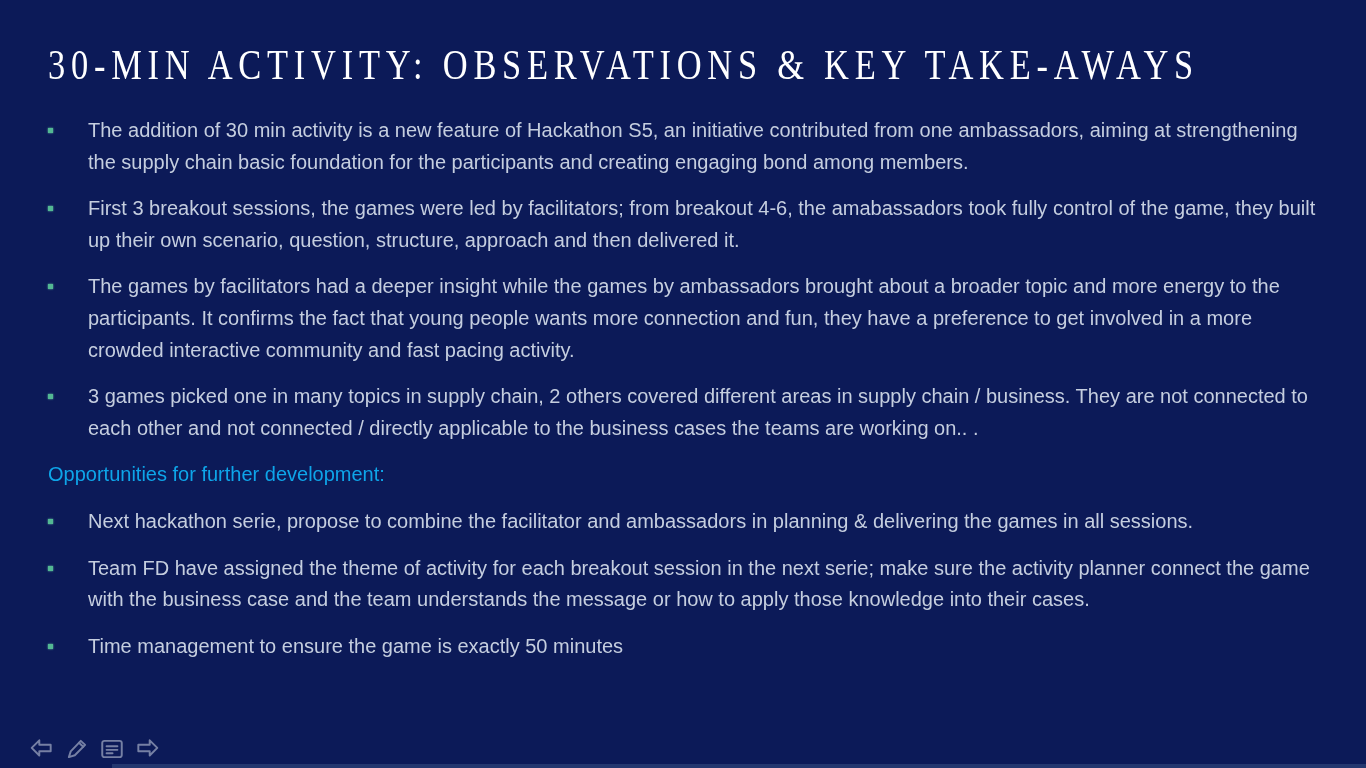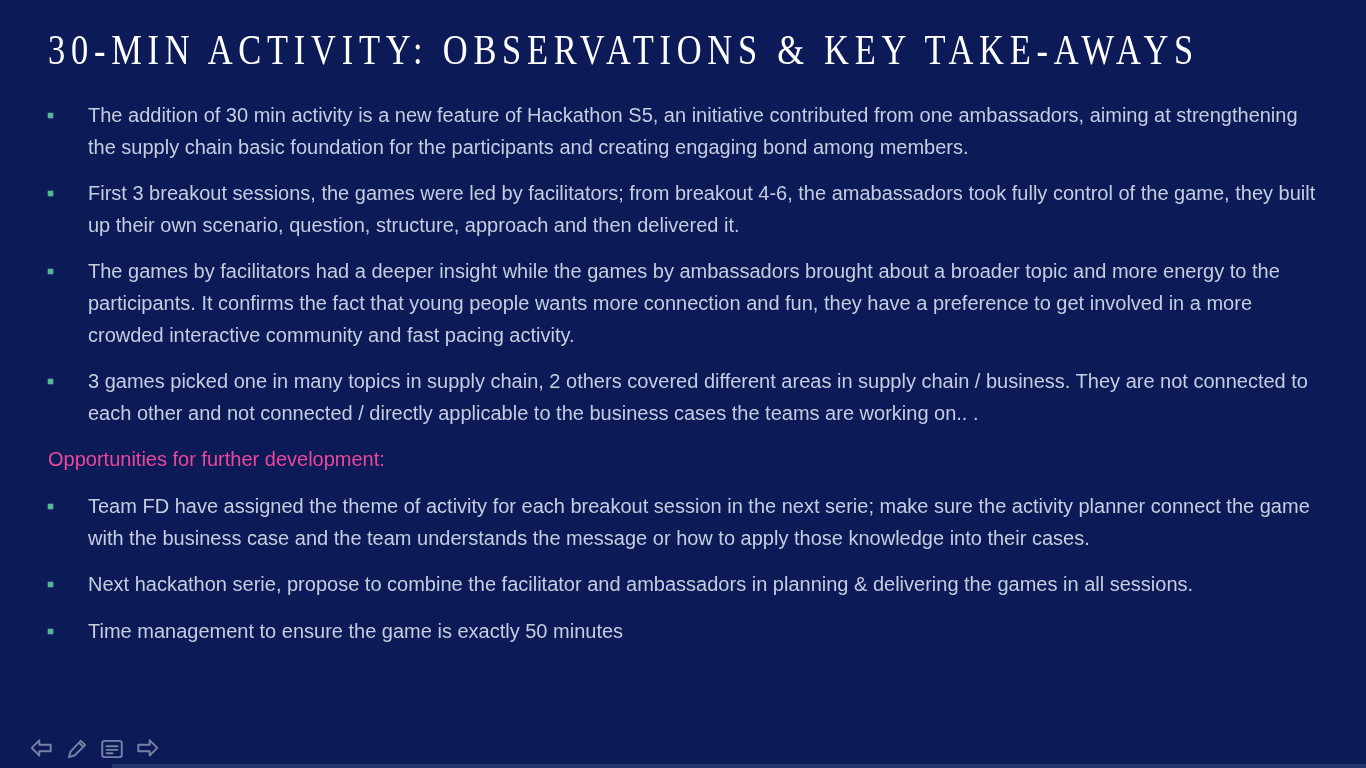--- a/index.html
+++ b/index.html
@@ -11,21 +11,21 @@
     background: #0c1a58;
     font-family: "Liberation Sans", sans-serif;
   }
   .slide {
     position: relative;
     width: 1366px;
     height: 768px;
     background: #0c1a58;
   }
   .slide-inner {
-    padding: 26px 40px 0 48px;
+    padding: 41px 40px 0 48px;
   }
   .slide-title {
     margin: 0 0 26px 0;
     font-family: "Liberation Serif", "DejaVu Serif", serif;
     font-weight: 400;
     font-size: 42px;
     color: #ffffff;
     letter-spacing: 7px;
     white-space: nowrap;
     transform: scaleX(0.82);
@@ -52,21 +52,21 @@
     background: #53b893;
     box-shadow: 0 0 2px #6ed2ab;
   }
   .bullet-text {
     flex: 1 1 auto;
   }
   .section-heading {
     margin: 0 0 15px 0;
     font-size: 20px;
     font-weight: 400;
-    color: #ec4899;
+    color: #0ea5e9;
     line-height: 31.6px;
   }
   .nav-toolbar {
     position: absolute;
     left: 27px;
     bottom: 4px;
     display: flex;
     align-items: center;
     gap: 5px;
   }
@@ -133,28 +133,28 @@
         <span class="bullet-text">3 games picked one in many topics in supply chain, 2 others covered different areas in supply chain / business. They are not connected to each other and not connected / directly applicable to the business cases the teams are working on.. .</span>
       </div>
 
 
       <h2 class="section-heading">Opportunities for further development:</h2>
 
       <div class="bullet-row">
         <span class="bullet-marker">
             <span class="dot"></span>
           </span>
-        <span class="bullet-text">Team FD have assigned the theme of activity for each breakout session in the next serie; make sure the activity planner connect the game with the business case and the team understands the message or how to apply those knowledge into their cases.</span>
+        <span class="bullet-text">Next hackathon serie, propose to combine the facilitator and ambassadors in planning &amp; delivering the games in all sessions.</span>
       </div>
 
       <div class="bullet-row">
         <span class="bullet-marker">
             <span class="dot"></span>
           </span>
-        <span class="bullet-text">Next hackathon serie, propose to combine the facilitator and ambassadors in planning &amp; delivering the games in all sessions.</span>
+        <span class="bullet-text">Team FD have assigned the theme of activity for each breakout session in the next serie; make sure the activity planner connect the game with the business case and the team understands the message or how to apply those knowledge into their cases.</span>
       </div>
 
       <div class="bullet-row">
         <span class="bullet-marker">
             <span class="dot"></span>
           </span>
         <span class="bullet-text">Time management to ensure the game is exactly 50 minutes</span>
       </div>
 
     </div>

